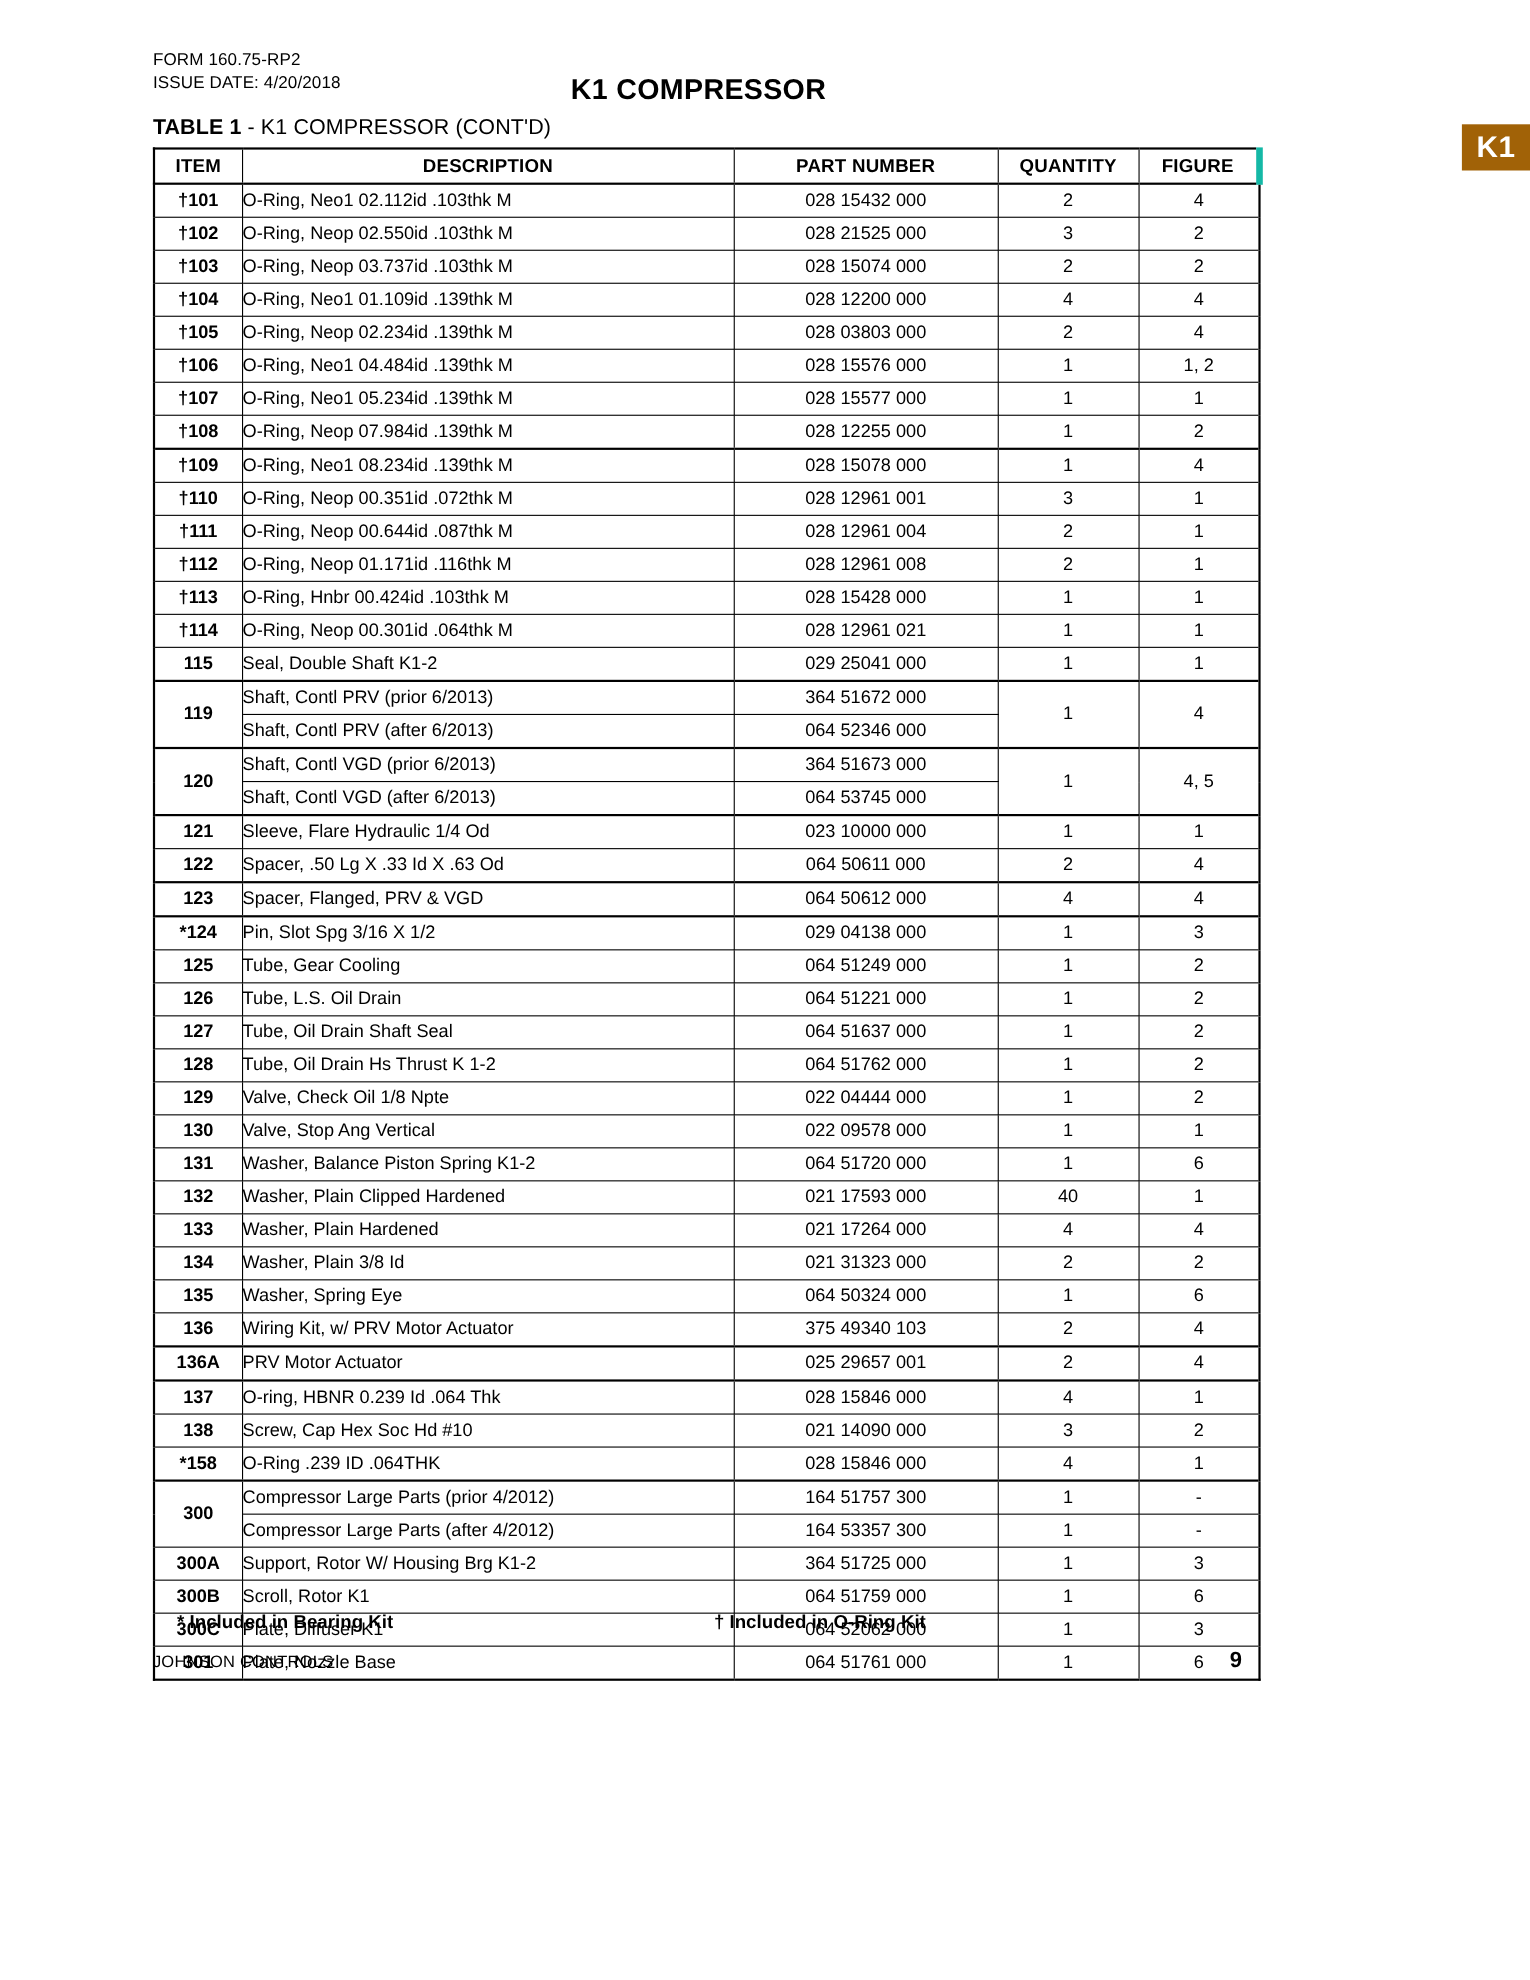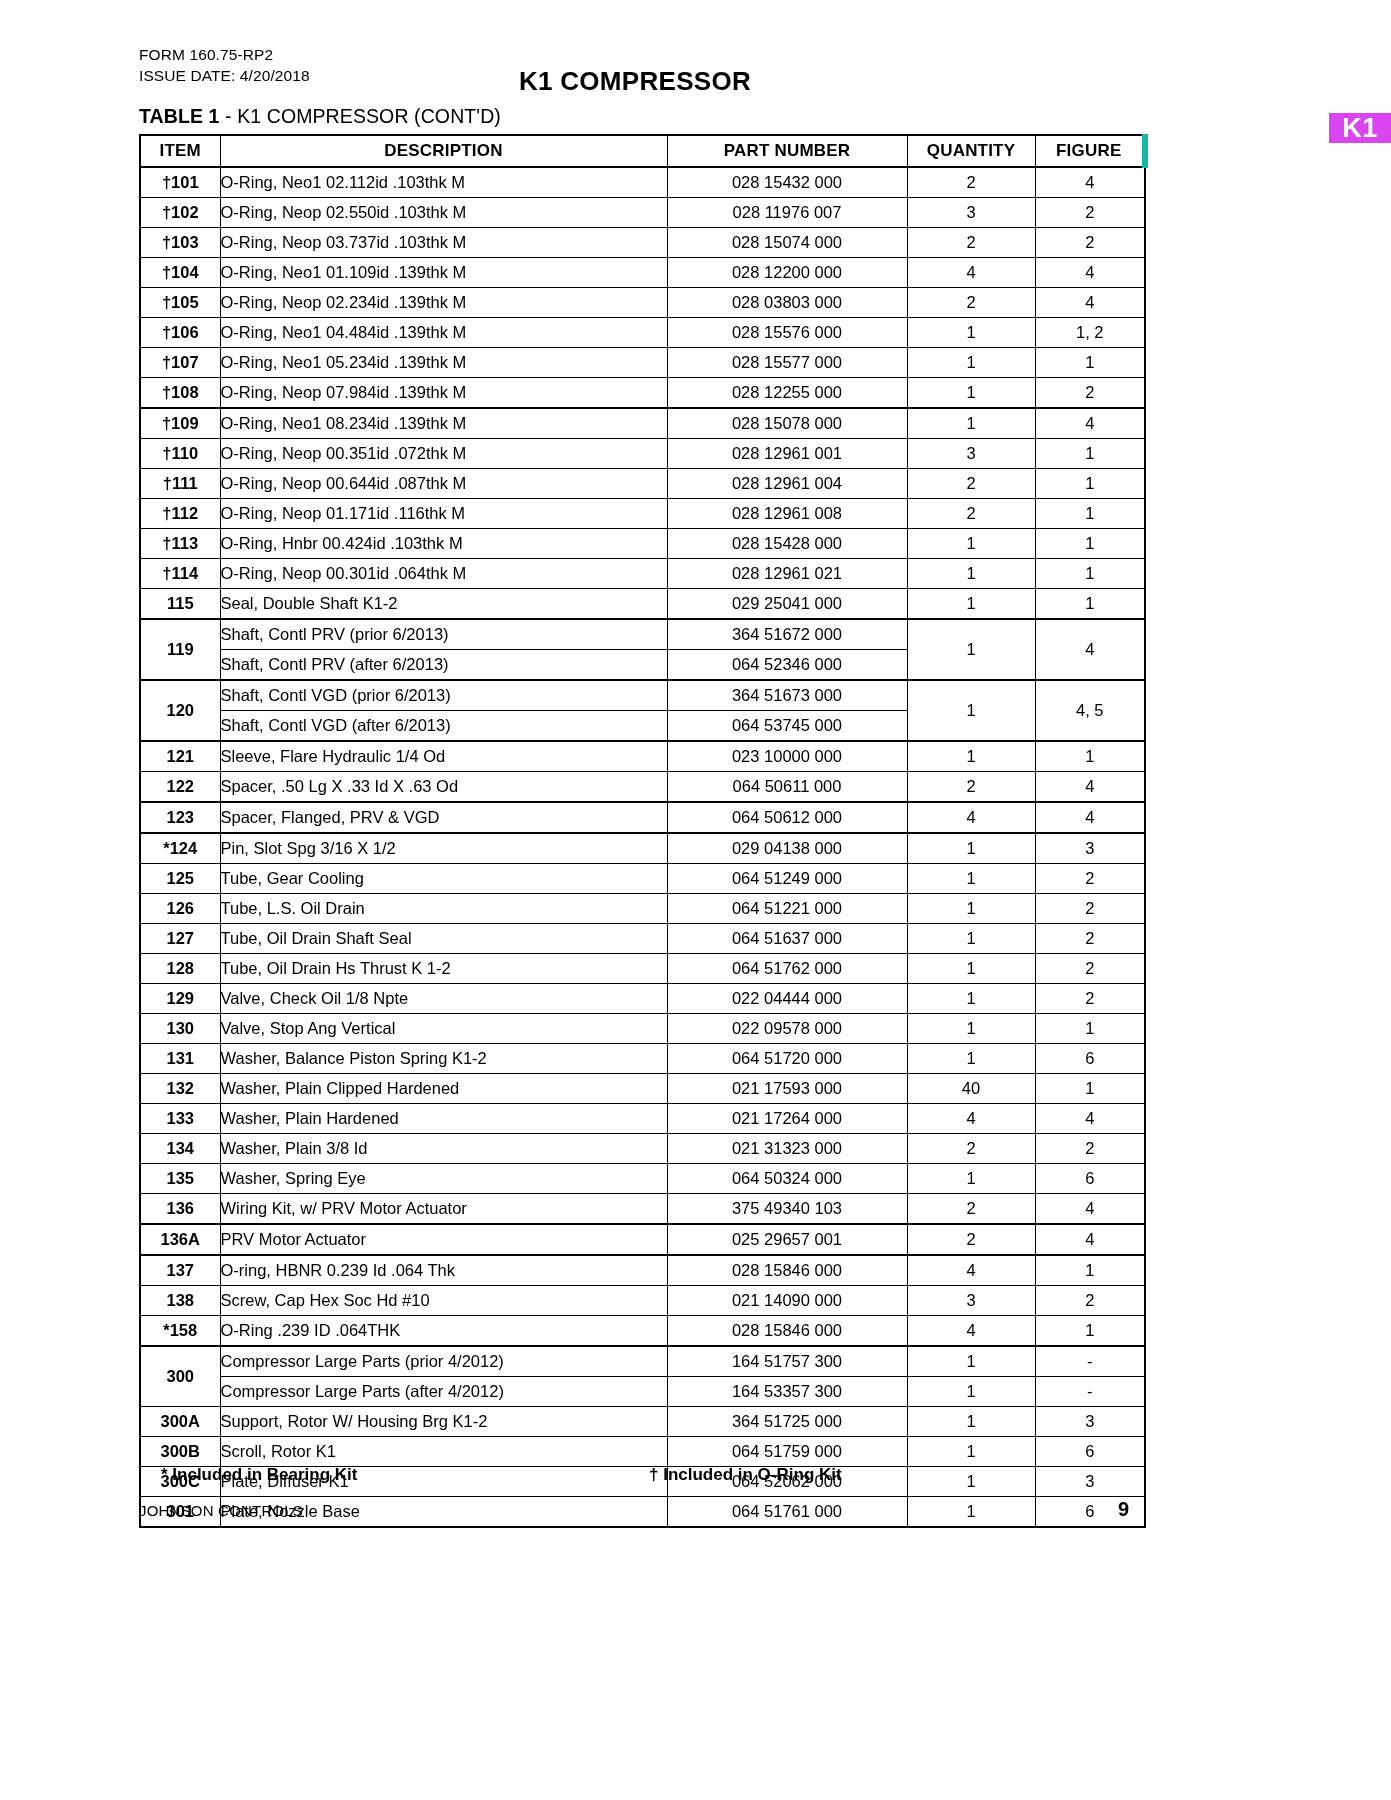--- a/index.html
+++ b/index.html
@@ -50,22 +50,22 @@
     letter-spacing: 0.1px;
   }
   .table-caption b { font-weight: bold; }
 
   
   .tab-badge {
     position: absolute;
     right: 0;
     top: 113px;
     width: 62px;
-    height: 30px;
-    background: #d946ef;
+    height: 42px;
+    background: #a16207;
     color: #ffffff;
     font-size: 27px;
     font-weight: bold;
     display: flex;
     align-items: center;
     justify-content: center;
     letter-spacing: 0.5px;
   }
 
   
@@ -197,21 +197,21 @@
         <tr>
           <td class="cell-item">†101</td>
           <td class="cell-desc">O-Ring, Neo1 02.112id .103thk M</td>
           <td class="cell-part">028 15432 000</td>
           <td class="cell-qty">2</td>
           <td class="cell-fig">4</td>
         </tr>
         <tr>
           <td class="cell-item">†102</td>
           <td class="cell-desc">O-Ring, Neop 02.550id .103thk M</td>
-          <td class="cell-part">028 11976 007</td>
+          <td class="cell-part">028 21525 000</td>
           <td class="cell-qty">3</td>
           <td class="cell-fig">2</td>
         </tr>
         <tr>
           <td class="cell-item">†103</td>
           <td class="cell-desc">O-Ring, Neop 03.737id .103thk M</td>
           <td class="cell-part">028 15074 000</td>
           <td class="cell-qty">2</td>
           <td class="cell-fig">2</td>
         </tr>

